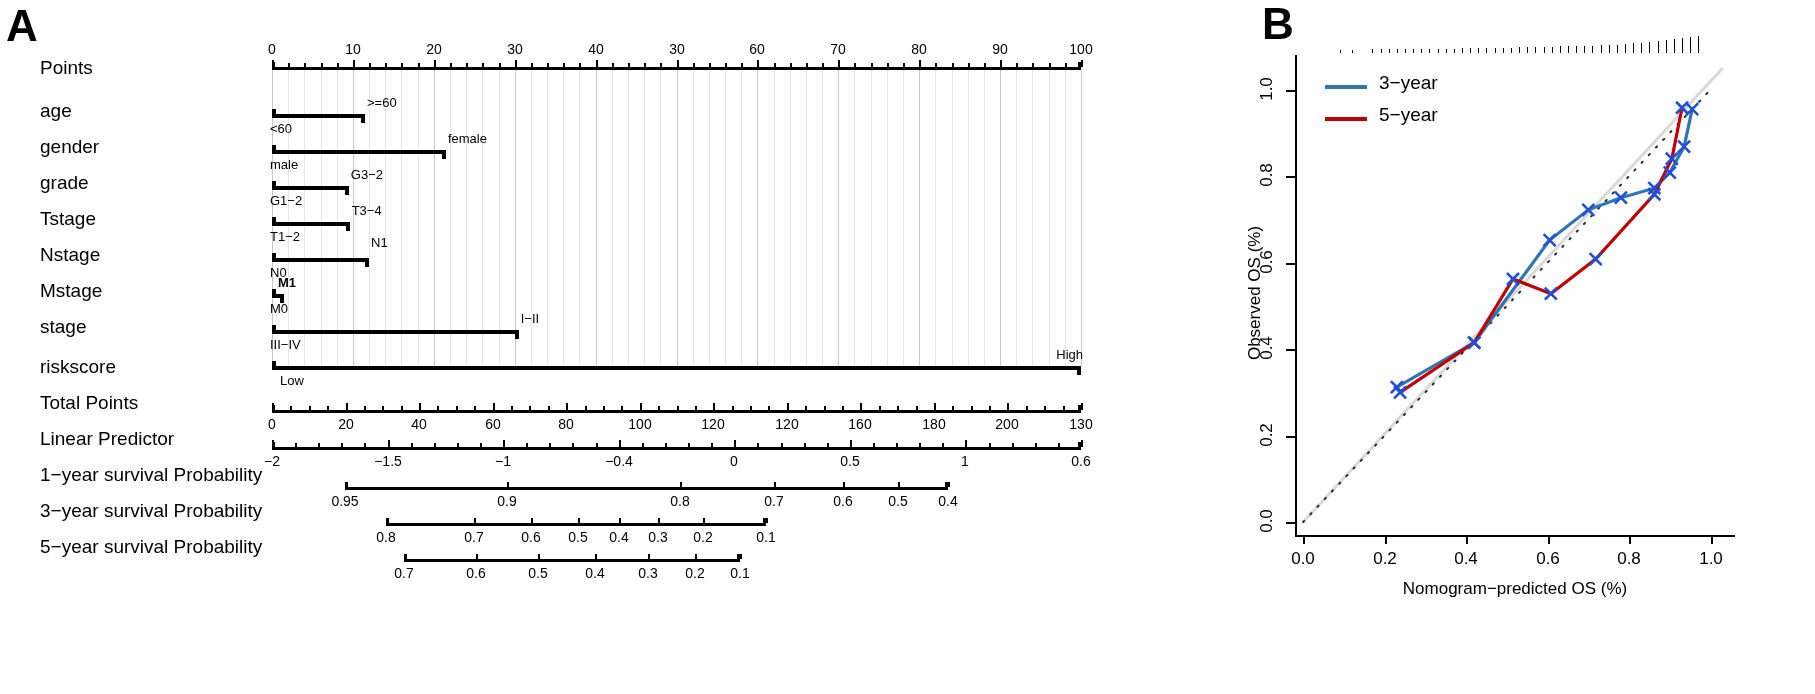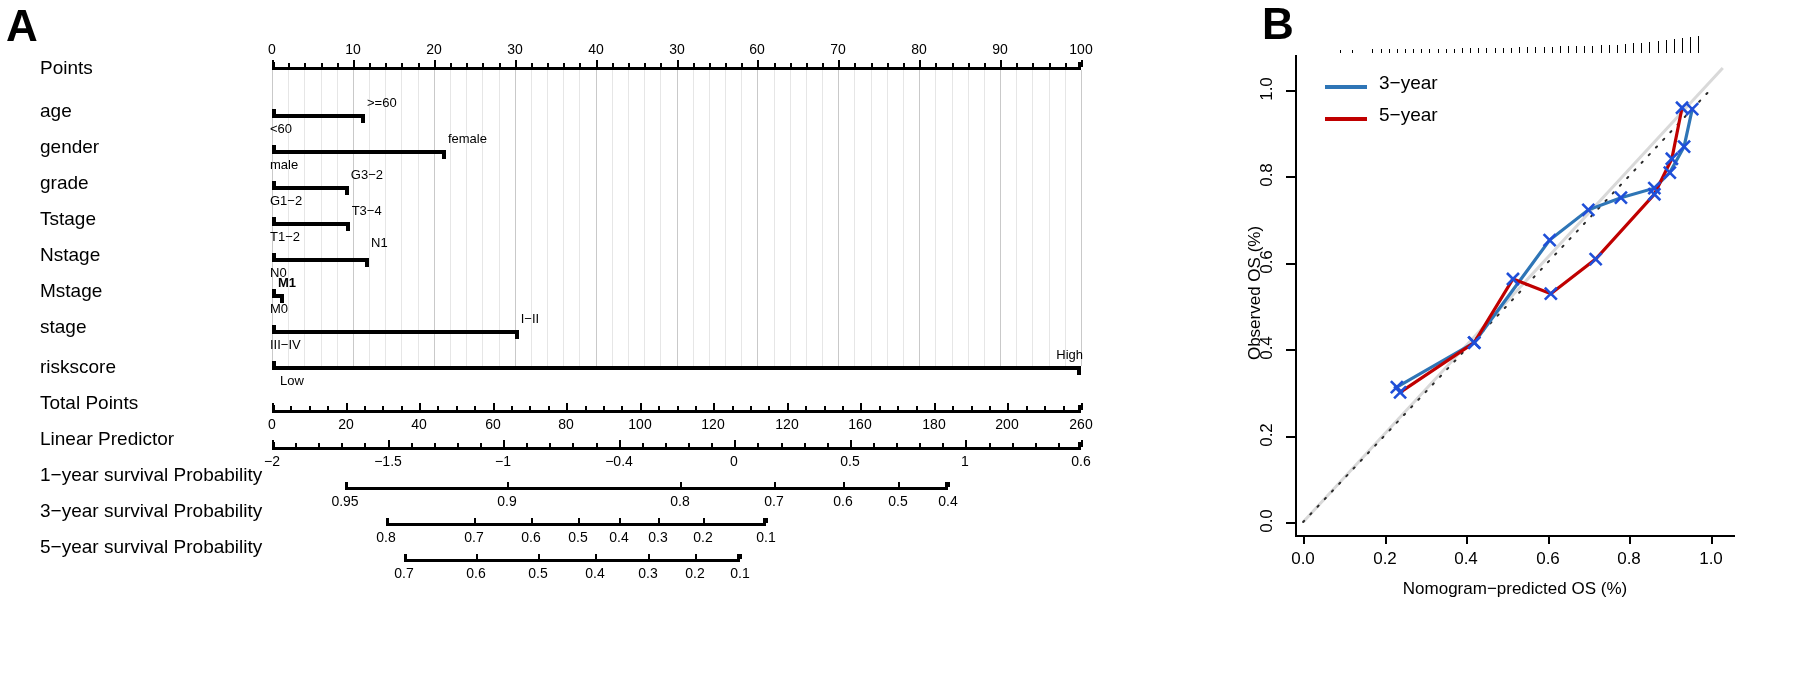--- a/index.html
+++ b/index.html
@@ -289,21 +289,21 @@
     <div class="ticklabel" style="left: 713px; top: 416px;">120</div>
     <div class="tick major" style="left: 787px; top: 403px;"></div>
     <div class="ticklabel" style="left: 787px; top: 416px;">120</div>
     <div class="tick major" style="left: 860px; top: 403px;"></div>
     <div class="ticklabel" style="left: 860px; top: 416px;">160</div>
     <div class="tick major" style="left: 934px; top: 403px;"></div>
     <div class="ticklabel" style="left: 934px; top: 416px;">180</div>
     <div class="tick major" style="left: 1007px; top: 403px;"></div>
     <div class="ticklabel" style="left: 1007px; top: 416px;">200</div>
     <div class="tick major" style="left: 1081px; top: 403px;"></div>
-    <div class="ticklabel" style="left: 1081px; top: 416px;">260</div>
+    <div class="ticklabel" style="left: 1081px; top: 416px;">130</div>
     <div class="axis-line" style="left: 272px; top: 447px; width: 809px;"></div>
     <div class="axis-cap" style="left: 272px; top: 442px; height: 8px;"></div>
     <div class="axis-cap" style="left: 1078px; top: 442px; height: 8px;"></div>
     <div class="tick minor" style="left: 272px; top: 443px;"></div>
     <div class="tick minor" style="left: 295px; top: 443px;"></div>
     <div class="tick minor" style="left: 318px; top: 443px;"></div>
     <div class="tick minor" style="left: 341px; top: 443px;"></div>
     <div class="tick minor" style="left: 364px; top: 443px;"></div>
     <div class="tick minor" style="left: 388px; top: 443px;"></div>
     <div class="tick minor" style="left: 411px; top: 443px;"></div>

